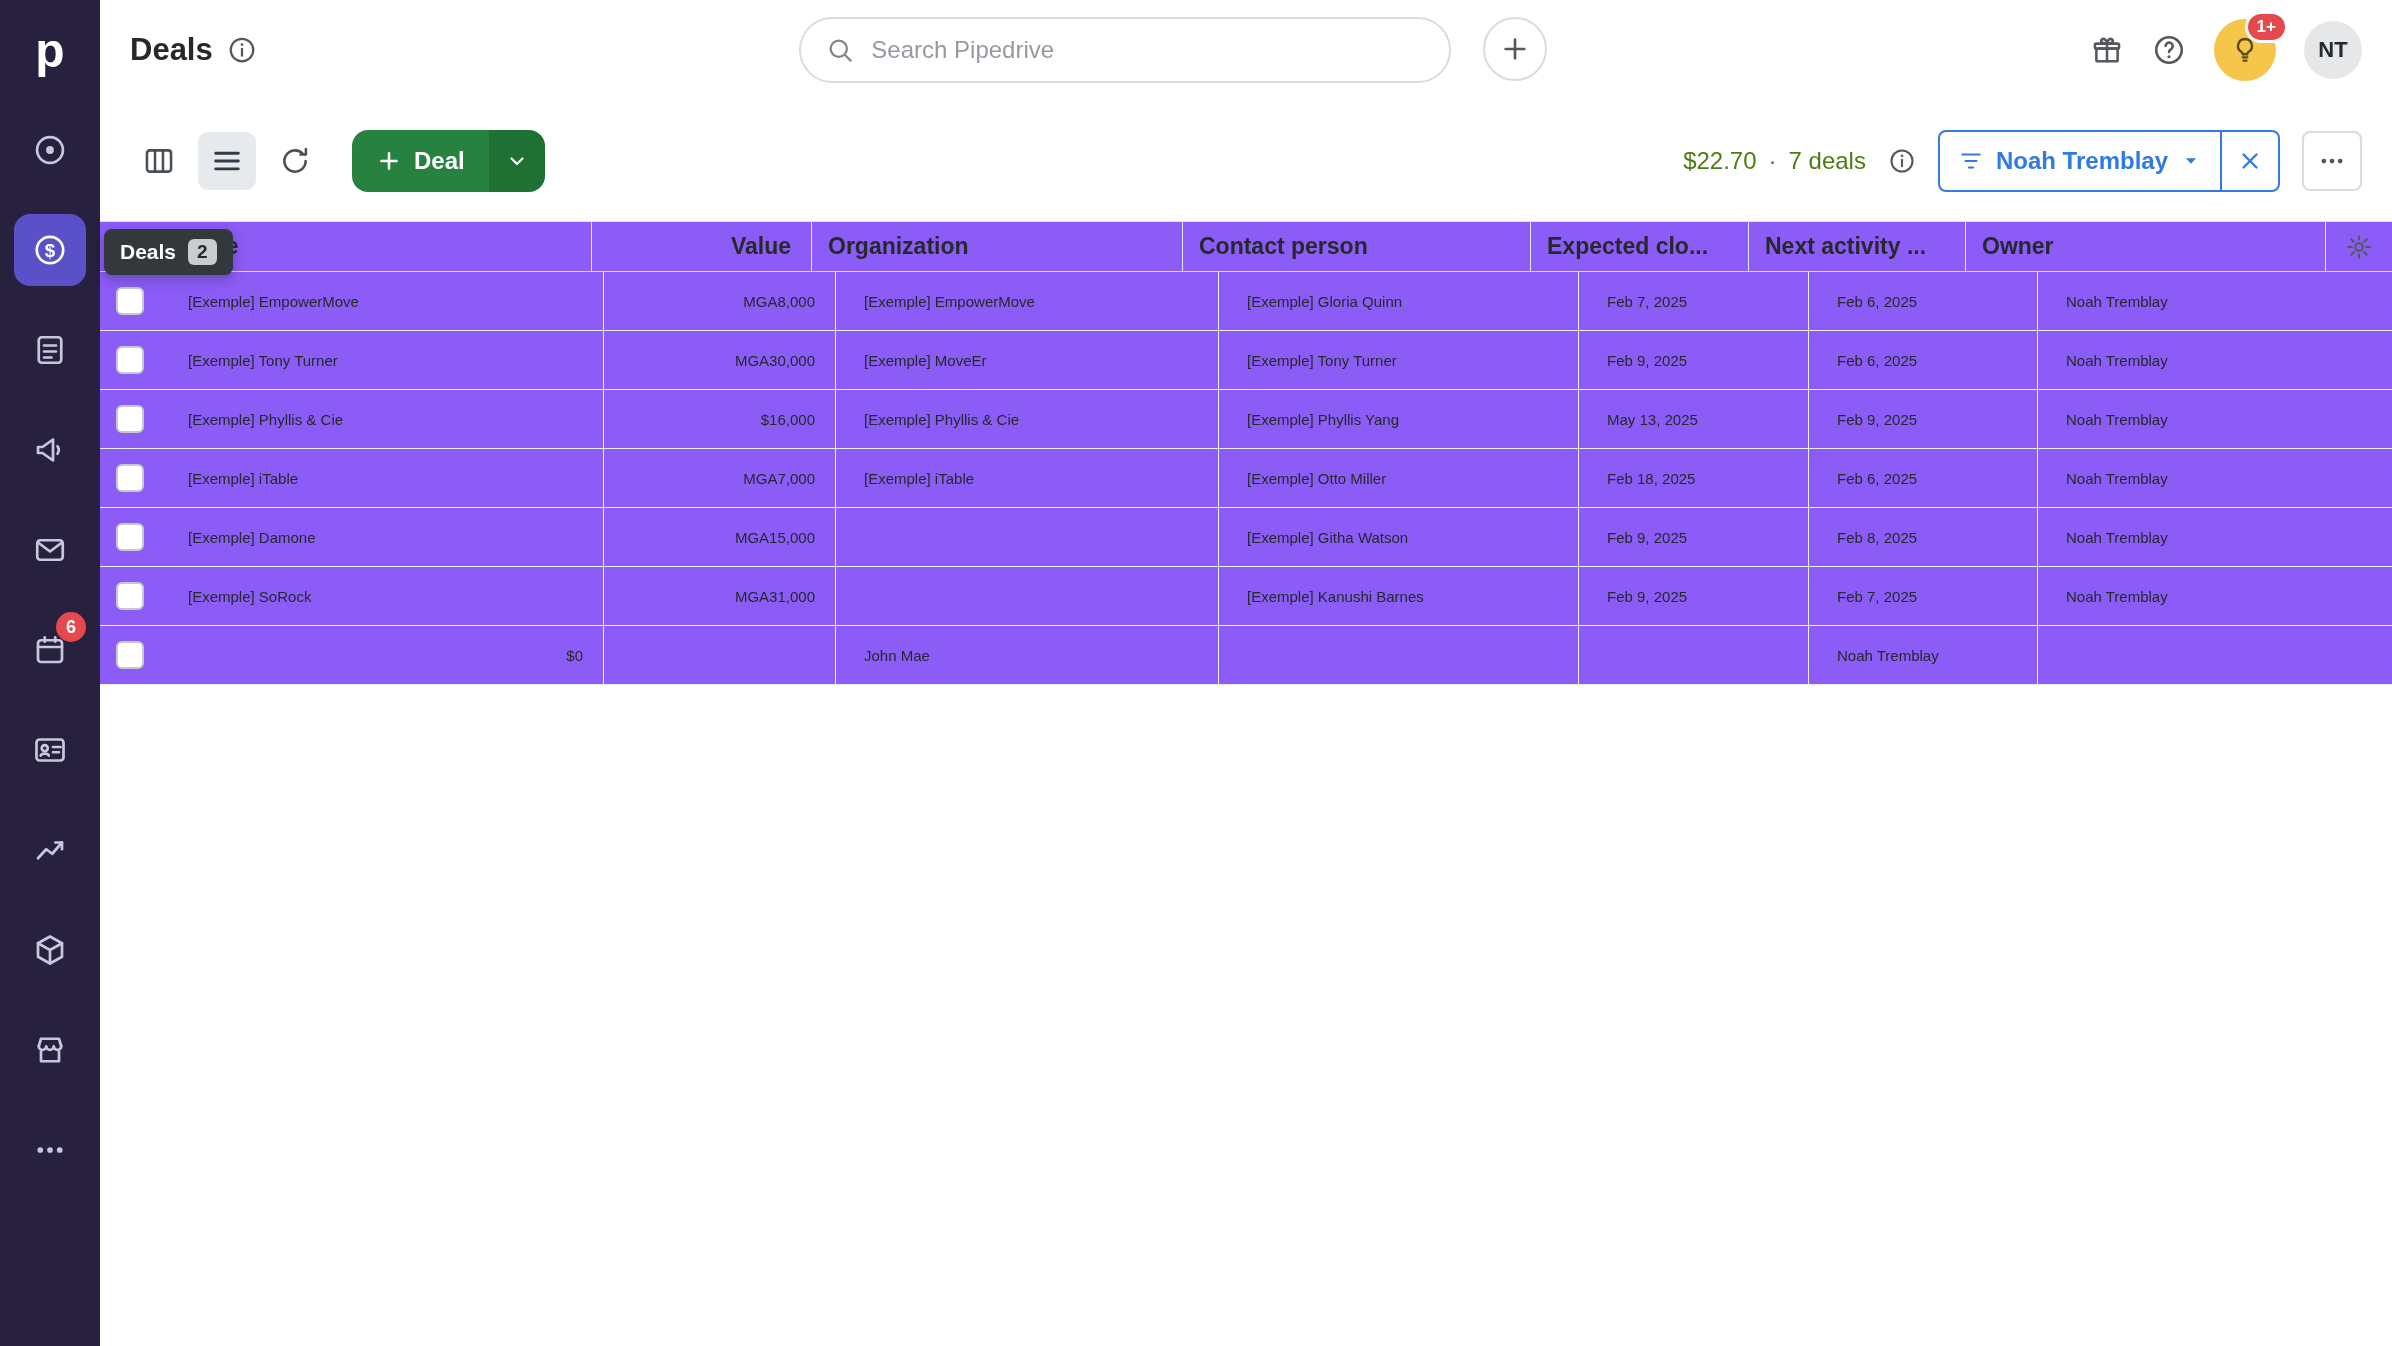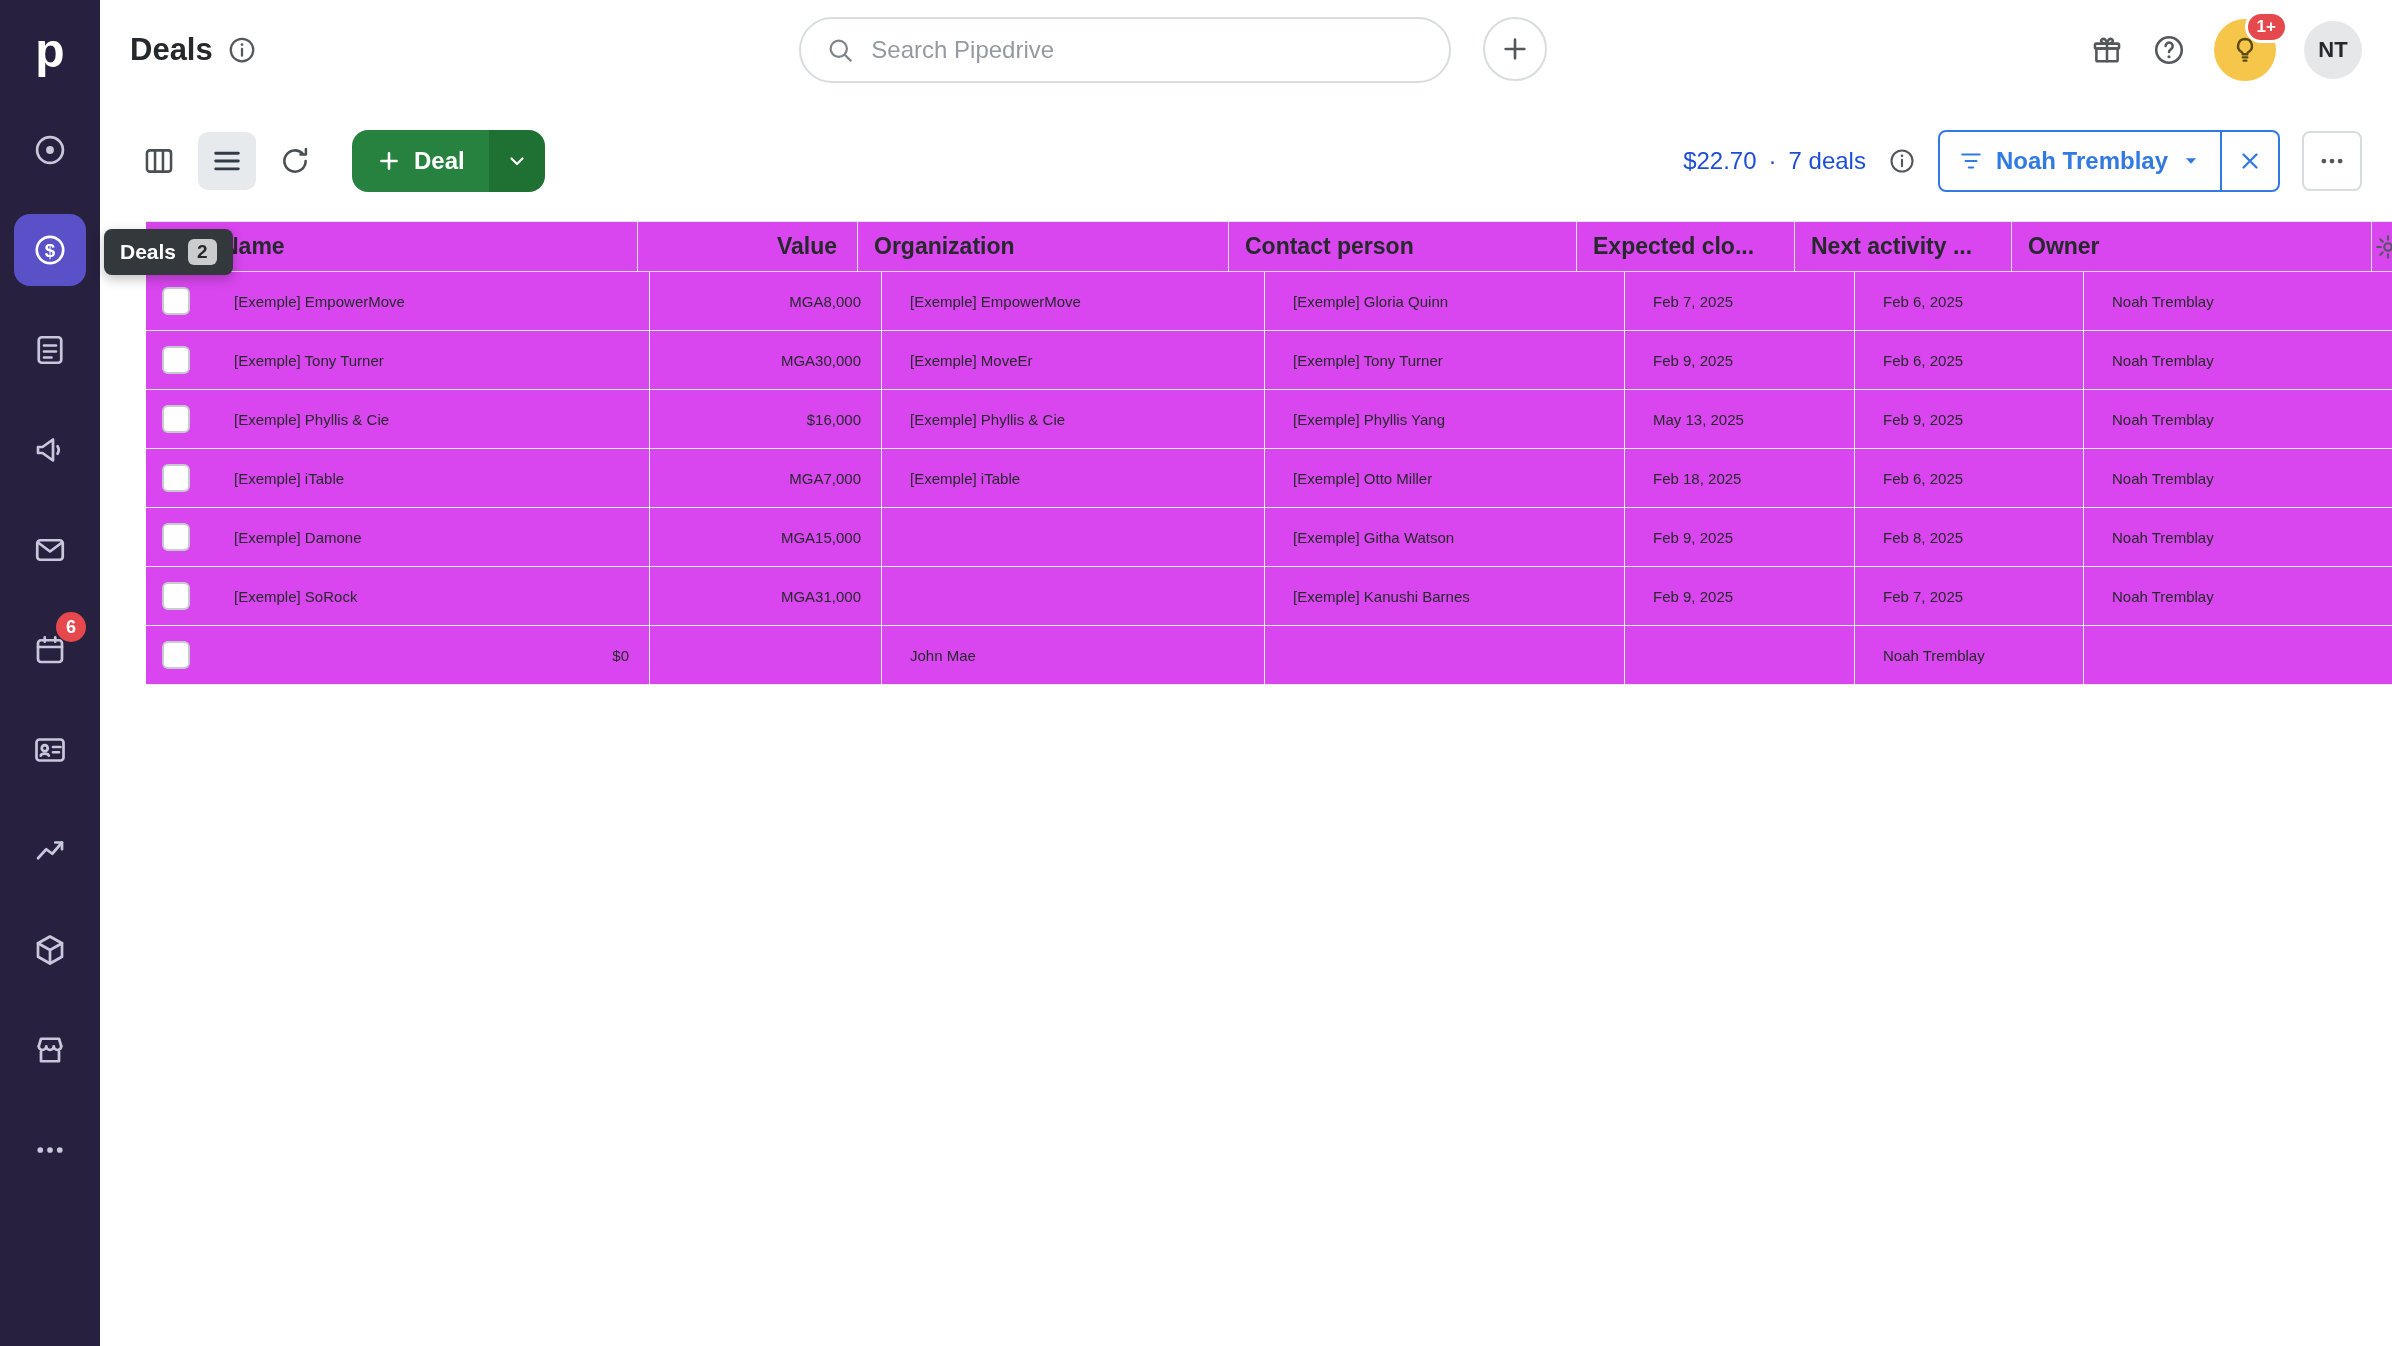--- a/index.html
+++ b/index.html
@@ -55,32 +55,32 @@
   .view-switcher { display:flex; align-items:center; gap:10px; }
   .view-btn { width:58px; height:58px; border-radius:10px; display:flex; align-items:center;
     justify-content:center; color:#4a4f54; cursor:pointer; }
   .view-btn.active { background:#e7eaed; color:#2f3b47; }
   .deal-btn { margin-left:28px; display:flex; height:62px; border-radius:16px; overflow:hidden;
     color:#fff; cursor:pointer; }
   .deal-main { background:#26823e; display:flex; align-items:center; gap:12px; padding:0 24px;
     font-size:24px; font-weight:700; }
   .deal-caret { background:#1e7133; width:56px; display:flex; align-items:center; justify-content:center; }
   .toolbar-right { margin-left:auto; display:flex; align-items:center; gap:22px; }
-  .summary { display:flex; align-items:center; gap:12px; font-size:24px; color:#1d4ed8; }
+  .summary { display:flex; align-items:center; gap:12px; font-size:24px; color:#4d7c0f; }
   .filter-group { display:flex; height:62px; border:2px solid #317ae2; border-radius:8px;
     overflow:hidden; background:#fff; color:#317ae2; }
   .filter-main { display:flex; align-items:center; gap:12px; padding:0 18px;
     font-size:24px; font-weight:700; cursor:pointer; }
   .filter-close { width:58px; border-left:2px solid #317ae2; display:flex; align-items:center;
     justify-content:center; cursor:pointer; }
   .more-btn { width:60px; height:60px; border:2px solid #d9dcdf; border-radius:8px; background:#fff;
     display:flex; align-items:center; justify-content:center; color:#54585c; cursor:pointer; }
 
   
-  .table { position:absolute; left:100px; top:221px; right:0; background:#d946ef;margin-left:46px; }
+  .table { position:absolute; left:100px; top:221px; right:0; background:#8b5cf6; }
   .thead, .trow { display:grid;
     grid-template-columns:60px 432px 220px 371px 348px 218px 217px 360px minmax(0,1fr); }
   .thead { height:51px; border-top:1px solid #e2e5e8; border-bottom:1px solid #d9dcdf;
     font-size:23px; font-weight:700; color:#26292c; }
   .trow { height:59px; border-bottom:1px solid #eceef0; font-size:15px;gap:12px; }
   .cell { display:flex; align-items:center; padding:0 16px; border-right:1px solid #eceef0;
     overflow:hidden; white-space:nowrap; }
   .thead .cell { border-right:1px solid #e2e5e8; }
   .c-check { justify-content:center; padding:0; border-right:none !important; }
   .c-value { justify-content:flex-end; padding-right:20px; }

